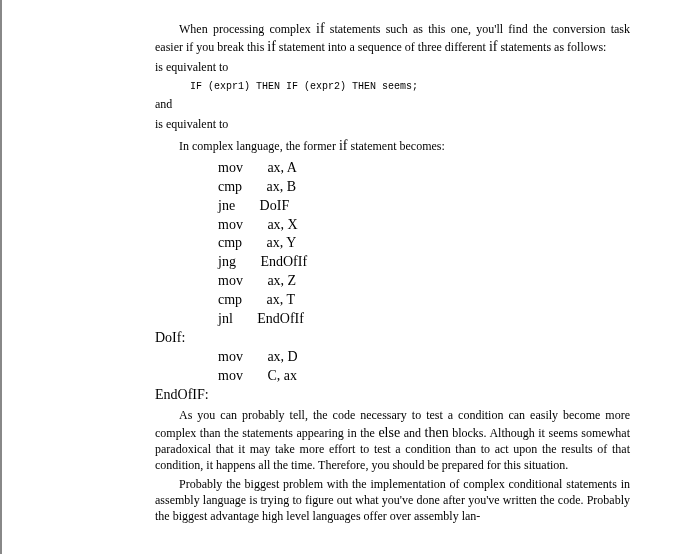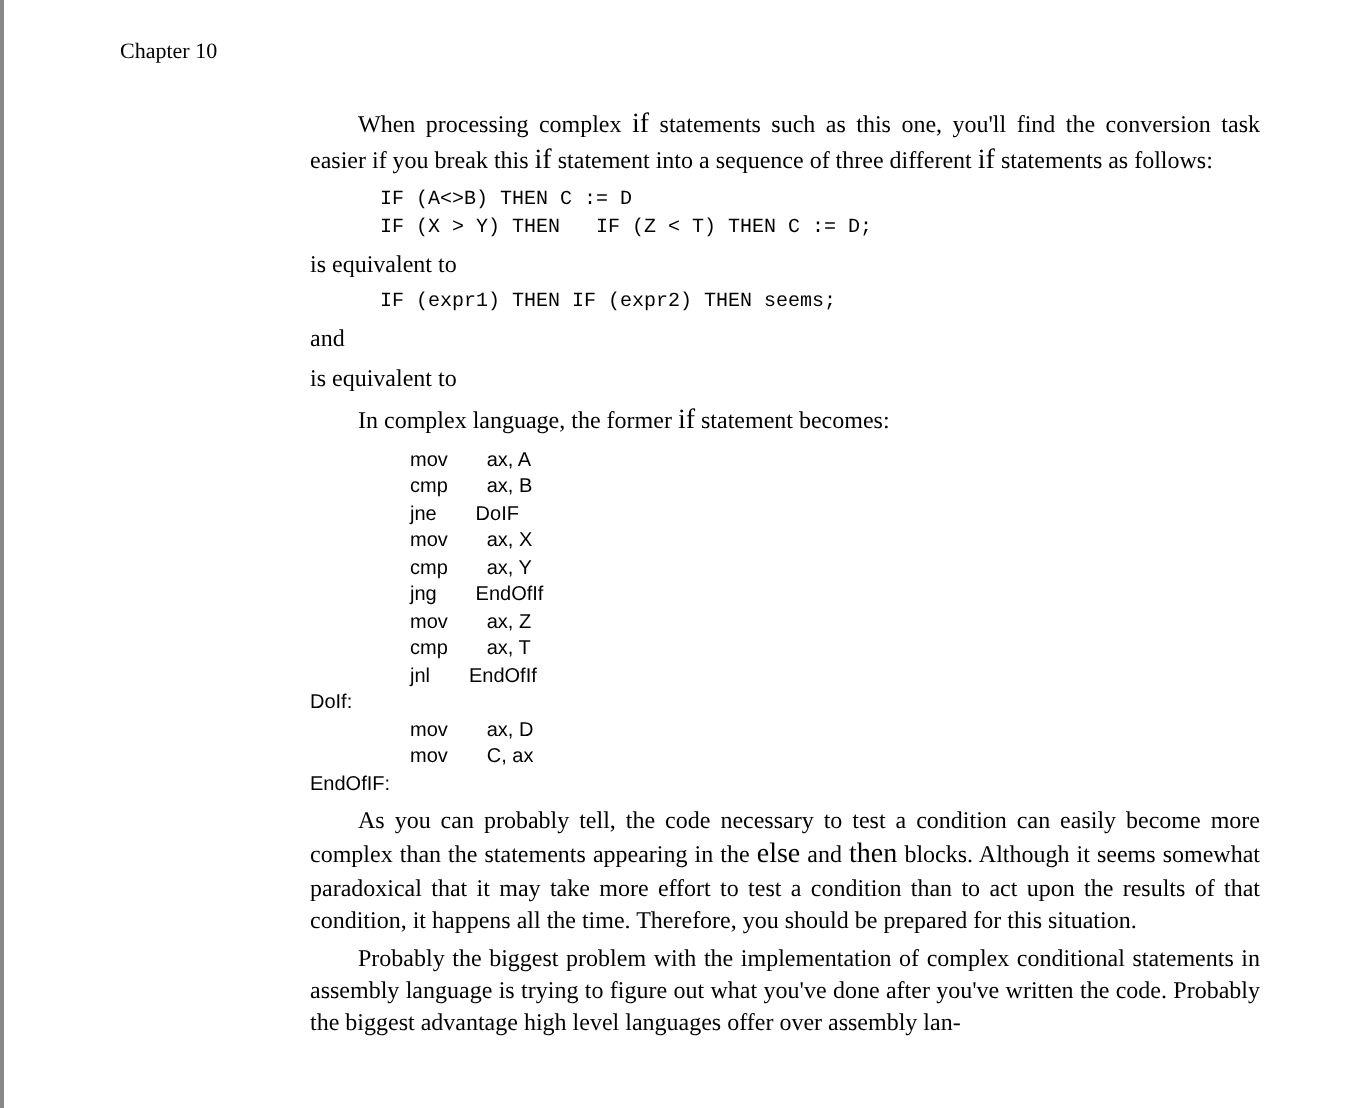--- a/index.html
+++ b/index.html
@@ -35,44 +35,41 @@
     line-height: 1.3;
   }
   .code-block {
     font-family: "Courier New", monospace;
     font-size: 10px;
     white-space: pre;
     margin: 4px 0 4px 130px;
     line-height: 1.35;
   }
   .asm-block {
-    font-family: Liberation Sans, sans-serif;
-    font-size: 10px;
+    font-family: Liberation Serif, serif;
+    font-size: 14px;
     white-space: pre;
     margin: 4px 0 4px 95px;
     line-height: 1.35;
   }
   .kw {
     font-family: Georgia, 'Times New Roman', serif;
     font-size: 14px;
   }
 </style>
 </head>
 <body>
 
 <div class="page">
 
-  <div class="running-head">Chapter 10</div>
 
   <p class="body-para">
     <span>When processing complex </span><span class="kw">if</span><span> statements such as this one, you'll find the conversion task easier if you break this </span><span class="kw">if</span><span> statement into a sequence of three different </span><span class="kw">if</span><span> statements as follows:</span>
   </p>
 
-  <div class="code-block">IF (A&lt;&gt;B) THEN C := D
-IF (X &gt; Y) THEN   IF (Z &lt; T) THEN C := D;</div>
 
 
 
   <p class="body-inline">is equivalent to</p>
 
   <div class="code-block">IF (expr1) THEN IF (expr2) THEN seems;</div>
 
   <p class="body-inline">and</p>
 
 

